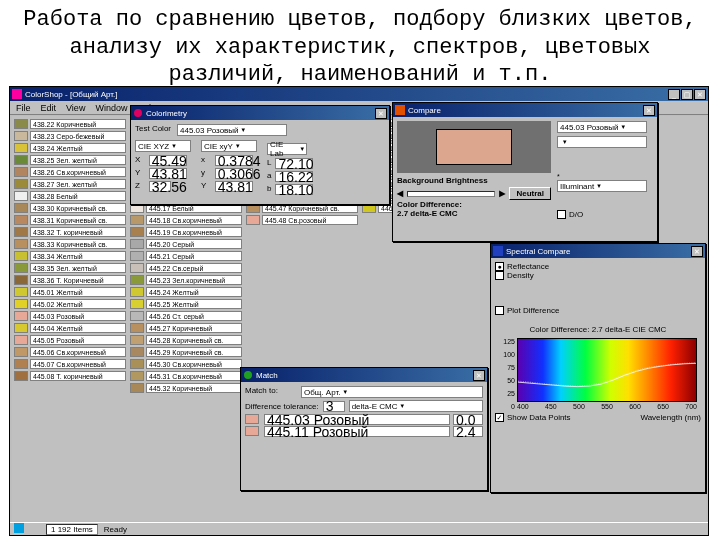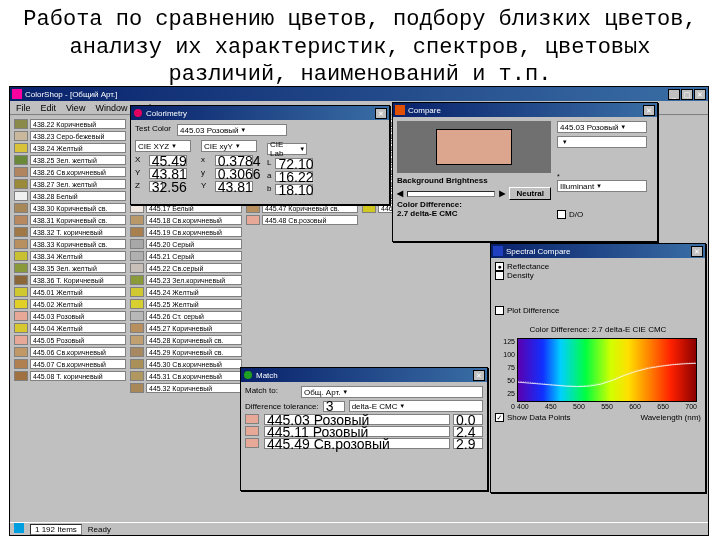--- a/index.html
+++ b/index.html
@@ -13,21 +13,21 @@
   .winbtn { width:12px; height:11px; background:#c0c0c0; border:1px solid #000; display:flex; align-items:center; justify-content:center; font-size:7px; line-height:1; }
   .menubar { background:#c0c0c0; height:14px; display:flex; gap:10px; padding:0 6px; align-items:center; border-bottom:1px solid #808080; font-size:9px; }
   .main-area { position:absolute; top:29px; left:2px; right:2px; bottom:14px; background:#c0c0c0; display:flex; flex-direction:column; }
   .cols { display:flex; gap:4px; padding:2px 2px; }
   .col { display:flex; flex-direction:column; gap:1px; }
   .col.c0, .col.c1, .col.c2, .col.c3 { width:112px; }
   .swrow { display:flex; align-items:center; height:11px; }
   .swatch { width:14px; height:10px; border:1px solid #808080; margin-right:2px; }
   .swtxt { background:#fff; border:1px solid #808080; height:10px; flex:1; padding:0 2px; font-size:7px; line-height:9px; white-space:nowrap; overflow:hidden; }
   .statusbar { position:absolute; bottom:0; left:0; right:0; height:13px; background:#c0c0c0; border-top:1px solid #fff; display:flex; align-items:center; gap:6px; padding:0 4px; font-size:8px; }
-  .statusbar .sbox { background:#fff; border:1px inset #808080; padding:0 4px; }
+  .statusbar .sbox { background:#fff; border:1px inset #808080; padding:0 4px;margin-left:16px; }
   
   .win { position:absolute; background:#c0c0c0; border:1px solid #000; box-shadow:1px 1px 0 #000; }
   .win .body { padding:4px; font-size:8px; }
   .field { background:#fff; border:1px solid #808080; height:11px; padding:0 2px; font-size:14px; display:inline-flex; align-items:center; }
   .drop { background:#fff; border:1px solid #808080; height:12px; display:inline-flex; align-items:center; padding:0 2px; font-size:8px; }
   .drop::after { content:"▾"; margin-left:3px; font-size:7px; }
   .btn { background:#c0c0c0; border:1px solid #000; border-top-color:#fff; border-left-color:#fff; padding:1px 6px; font-size:8px; display:inline-block; }
   .lbl { font-size:8px; }
   .grid2 { display:grid; grid-template-columns:auto auto; gap:2px 4px; }
   .bigswatch { background:#dca58e; border:1px solid #000; }
@@ -354,21 +354,21 @@
       </div>
       <div style="display:flex; gap:10px;">
         <div>
           <div class="drop" style="width:56px">CIE XYZ</div>
           <div class="grid2" style="margin-top:3px" id="col-xyz">
               <span class="lbl">X</span>
               <span class="field" style="width: 38px;">45.49</span>
               <span class="lbl">Y</span>
               <span class="field" style="width: 38px;">43.81</span>
               <span class="lbl">Z</span>
-              <span class="field" style="width: 14px;">32.56</span>
+              <span class="field" style="width: 22px;">32.56</span>
             </div>
         </div>
         <div>
           <div class="drop" style="width:56px">CIE xyY</div>
           <div class="grid2" style="margin-top:3px" id="col-xyy">
               <span class="lbl">x</span>
               <span class="field" style="width: 38px;">0.3784</span>
               <span class="lbl">y</span>
               <span class="field" style="width: 38px;">0.3066</span>
               <span class="lbl">Y</span>
@@ -457,25 +457,20 @@
       <div id="match-rows">
           <div style="display: flex; gap: 3px; margin-bottom: 1px;">
             <span class="swatch" style="background:#e8a898"></span>
             <span class="field" style="flex:1">445.03 Розовый</span>
             <span class="field" style="width:30px;text-align:right">0.0</span>
           </div>
           <div style="display: flex; gap: 3px; margin-bottom: 1px;">
             <span class="swatch" style="background:#e8a898"></span>
             <span class="field" style="flex:1">445.11 Розовый</span>
             <span class="field" style="width:30px;text-align:right">2.4</span>
-          </div>
-          <div style="display: flex; gap: 3px; margin-bottom: 1px;">
-            <span class="swatch" style="background:#e8a898"></span>
-            <span class="field" style="flex:1">445.49 Св.розовый</span>
-            <span class="field" style="width:30px;text-align:right">2.9</span>
           </div>
         </div>
     </div>
   </div>
 
   <div class="win" style="left:480px; top:156px; width:216px; height:250px;">
     <div class="titlebar">
       <span class="ticon"><svg width="10" height="10">
             <rect width="10" height="10" fill="#2040c0"></rect>
           </svg></span>

